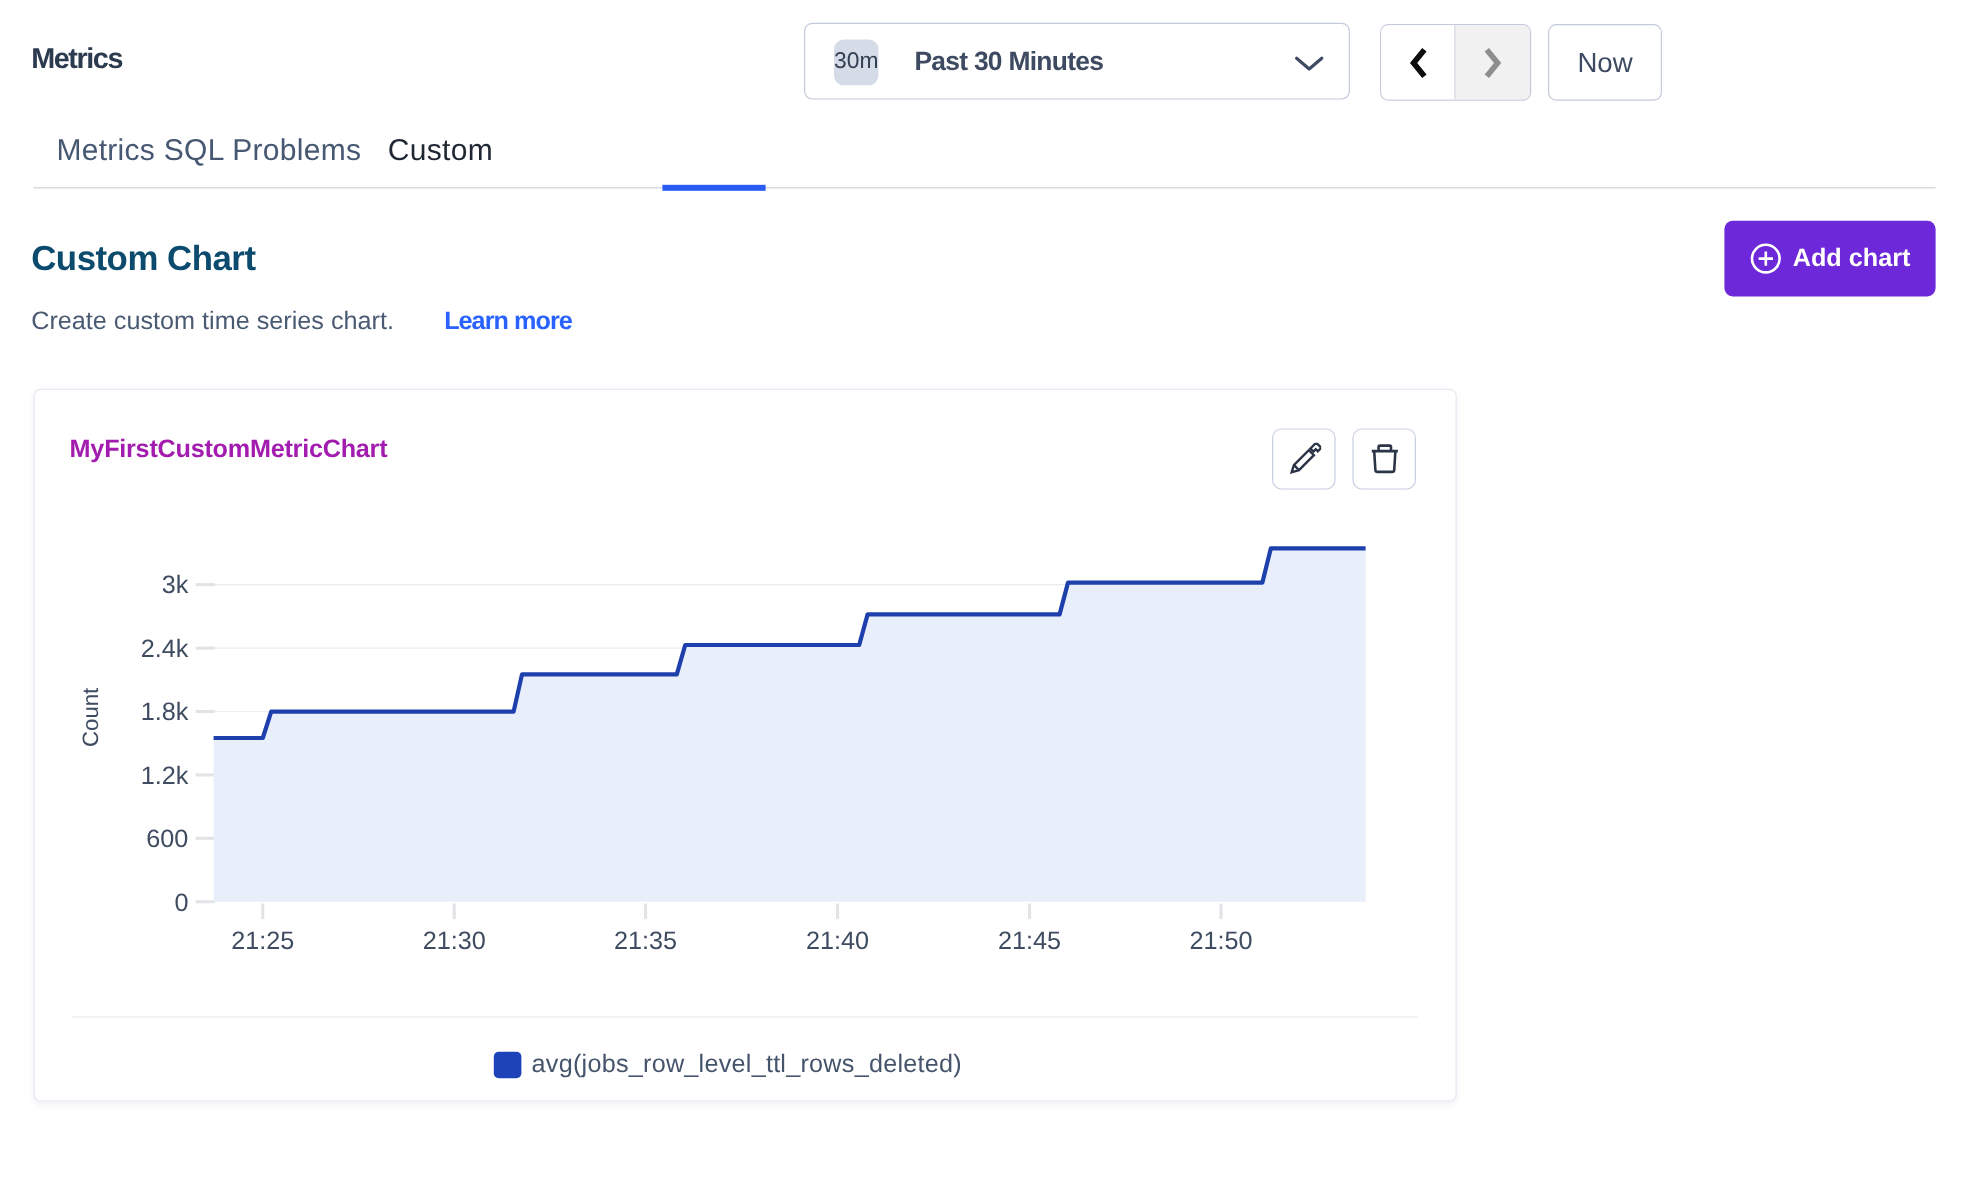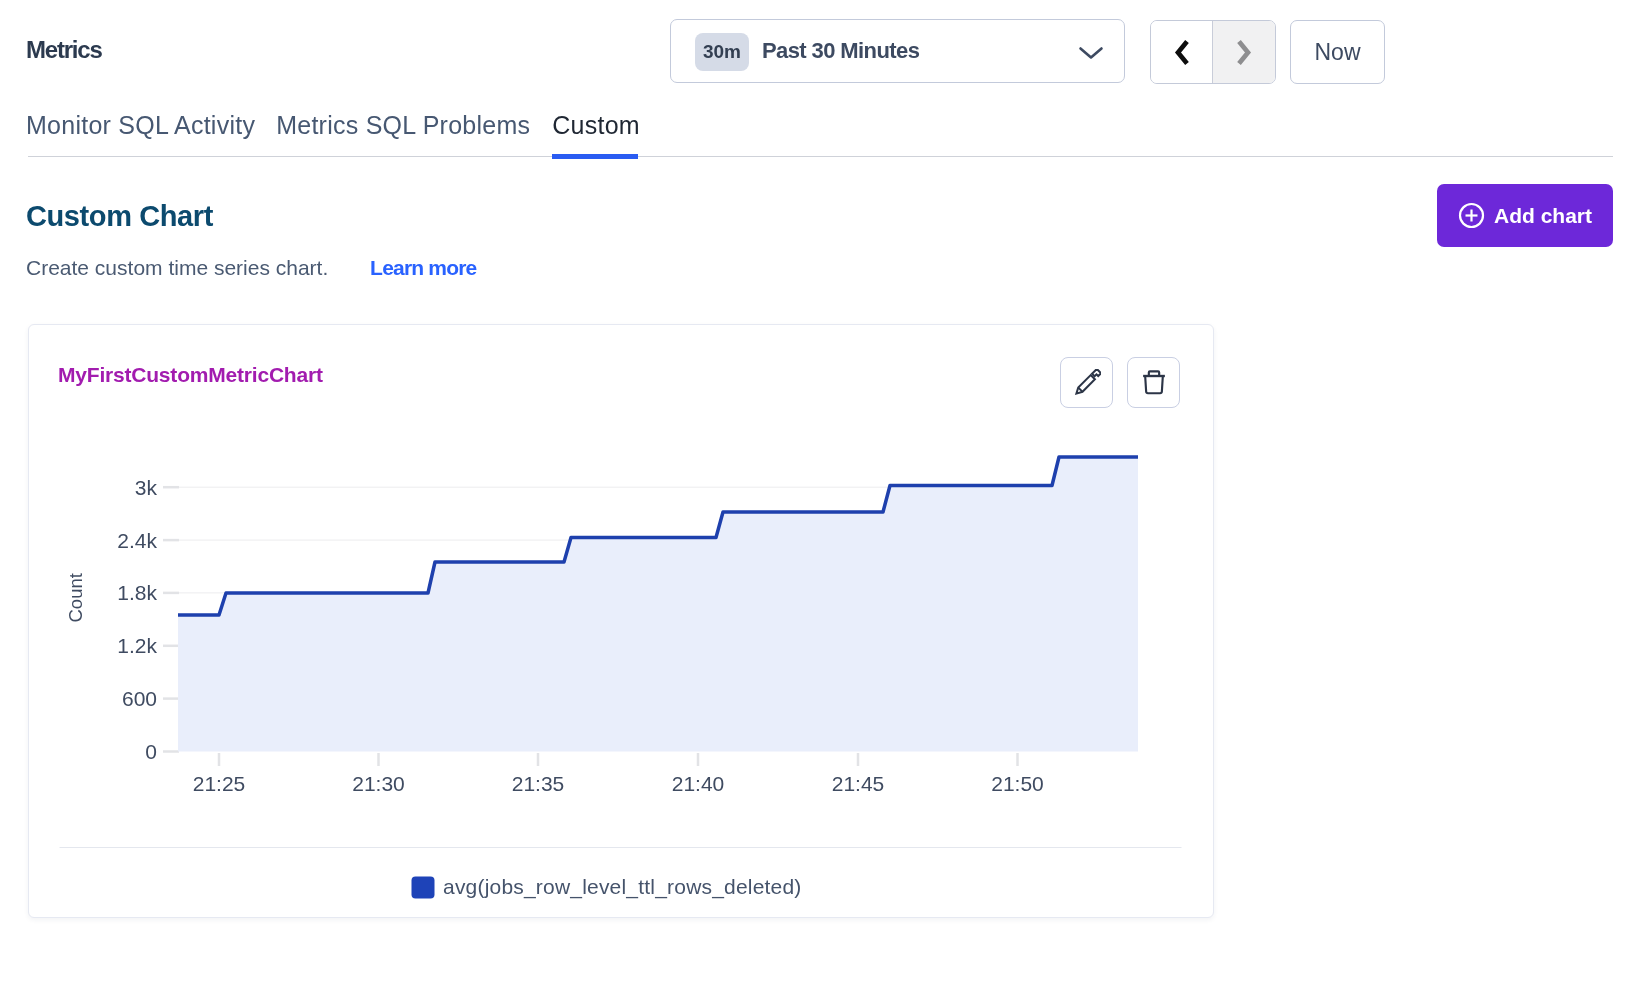--- a/index.html
+++ b/index.html
@@ -7,21 +7,21 @@
        font-family:"Liberation Sans",sans-serif;
        -webkit-font-smoothing:antialiased;}
   .abs{position:absolute}
 </style>
 </head>
 <body>
 
   <div class="abs" style="left:26px;top:30px;font-size:24px;font-weight:700;letter-spacing:-1.2px;color:#2c3a4f;line-height:40px;">Metrics</div>
 
   <div class="abs" style="left:670px;top:19px;width:455px;height:64px;border:1px solid #c3cadb;border-radius:7px;box-sizing:border-box;background:#fff;">
-    <div class="abs" style="left:24px;top:13px;width:54px;height:38px;background:#d5dbe7;border-radius:8px;display:flex;align-items:center;justify-content:center;font-size:19px;font-weight:700;color:#333f52;">30m</div>
+    <div class="abs" style="left:24px;top:13px;width:37px;height:38px;background:#d5dbe7;border-radius:8px;display:flex;align-items:center;justify-content:center;font-size:19px;font-weight:400;color:#333f52;">30m</div>
     <div class="abs" style="left:91px;top:0;height:62px;display:flex;align-items:center;font-size:22px;font-weight:700;letter-spacing:-0.6px;color:#3d4a61;">Past 30 Minutes</div>
     <svg class="abs" style="left:407px;top:26px;" width="26" height="14" viewBox="0 0 26 14">
       <polyline points="2.5,2.5 13,11.5 23.5,2.5" fill="none" stroke="#3d4a61" stroke-width="2.6" stroke-linecap="round" stroke-linejoin="round"></polyline>
     </svg>
   </div>
 
   <div class="abs" style="left:1150px;top:20px;width:126px;height:64px;border:1px solid #c4cad9;border-radius:7px;box-sizing:border-box;overflow:hidden;display:flex;">
     <div style="width:63px;height:100%;background:#fff;border-right:1px solid #c9cdd9;box-sizing:border-box;display:flex;align-items:center;justify-content:center;">
       <svg width="18" height="27" viewBox="0 0 18 27">
         <polyline points="14,2.5 5,13.5 14,24.5" fill="none" stroke="#0d0d0d" stroke-width="4.7" stroke-linecap="butt" stroke-linejoin="miter"></polyline>
@@ -30,21 +30,20 @@
     <div style="width:63px;height:100%;background:#f1f1f2;display:flex;align-items:center;justify-content:center;">
       <svg width="18" height="27" viewBox="0 0 18 27">
         <polyline points="4,2.5 13,13.5 4,24.5" fill="none" stroke="#8e8e90" stroke-width="4.7" stroke-linecap="butt" stroke-linejoin="miter"></polyline>
       </svg>
     </div>
   </div>
 
   <div class="abs" style="left:1290px;top:20px;width:95px;height:64px;border:1px solid #c3cadb;border-radius:7px;box-sizing:border-box;display:flex;align-items:center;justify-content:center;font-size:23px;font-weight:400;color:#3d4a61;">Now</div>
 
   <div class="abs" style="left:26px;top:111px;font-size:25px;letter-spacing:0.25px;color:#475872;display:flex;">
-    <div>Monitor SQL Activity</div>
     <div style="margin-left:21px;">Metrics SQL Problems</div>
     <div style="margin-left:22px;color:#1f2733;">Custom</div>
   </div>
   <div class="abs" style="left:28px;top:156px;width:1585px;height:1px;background:#cfd2d9;"></div>
   <div class="abs" style="left:552px;top:153.5px;width:86px;height:5px;background:#2a5cf2;"></div>
 
   <div class="abs" style="left:26px;top:197px;font-size:29px;font-weight:700;letter-spacing:-0.4px;color:#0c4a6e;line-height:38px;">Custom Chart</div>
   <div class="abs" style="left:26px;top:256px;font-size:21px;color:#4a5a72;">Create custom time series chart. <span style="color:#2962ff;font-weight:700;letter-spacing:-0.8px;margin-left:36px;">Learn more</span></div>
 
   <div class="abs" style="left:1437px;top:184px;width:176px;height:63px;background:#6d28d9;border-radius:7px;display:flex;align-items:center;justify-content:center;">

